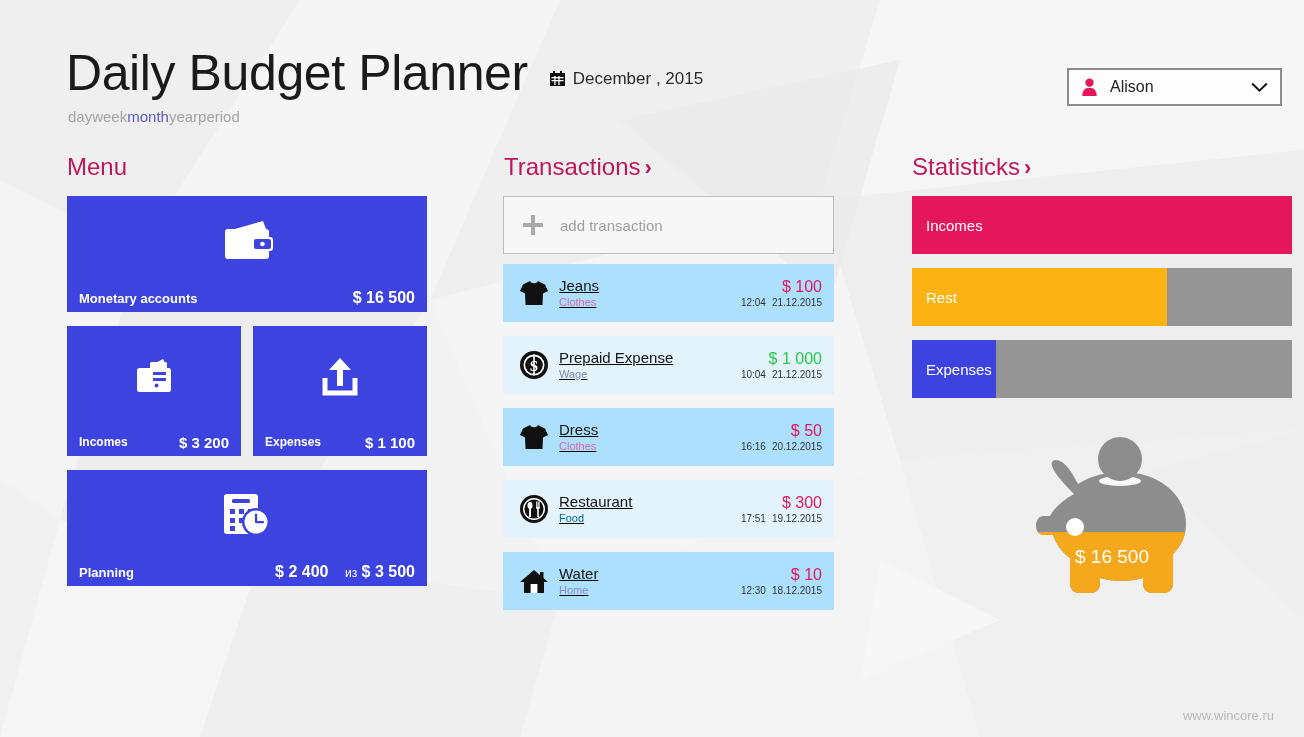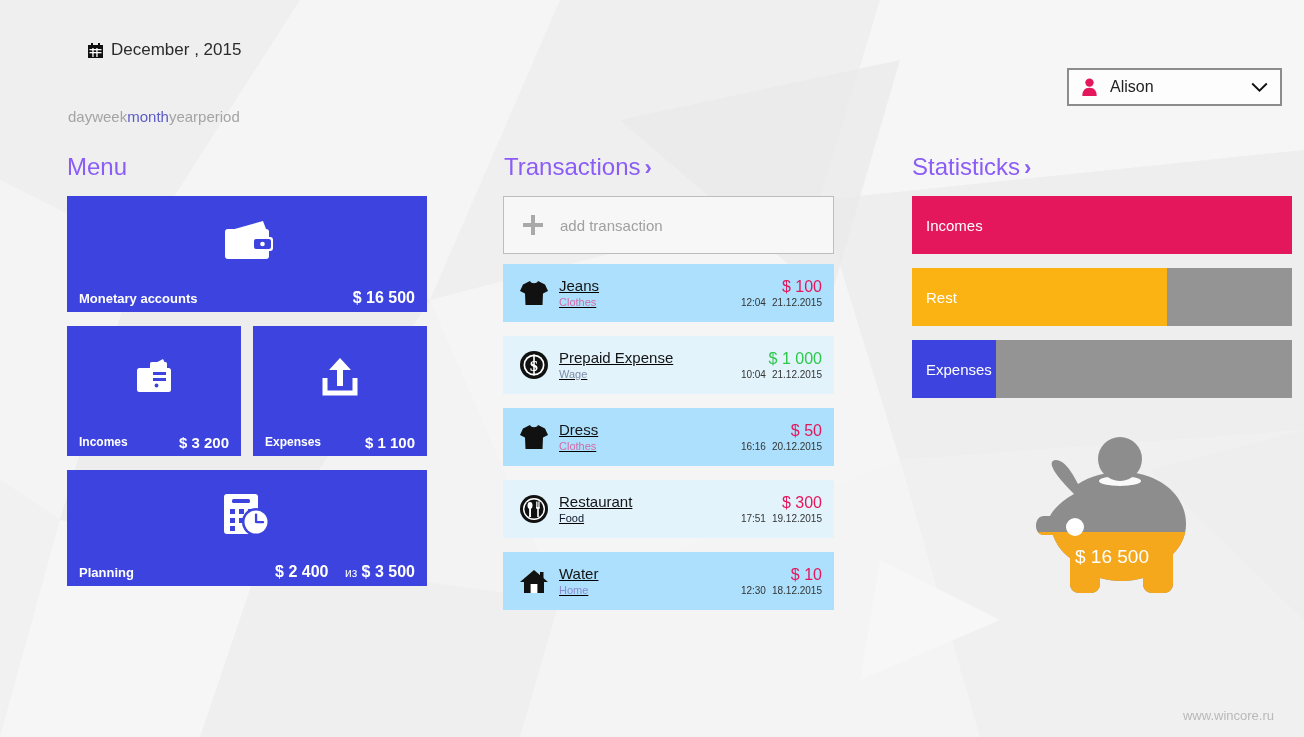--- a/index.html
+++ b/index.html
@@ -98,21 +98,21 @@
     color: #222;
     white-space: nowrap;
   }
   .chevron { flex: 0 0 auto; display: block; }
 
   
   .col-heading {
     position: absolute;
     font-size: 24px;
     font-weight: 400;
-    color: #8b5cf6;
+    color: #be185d;
     white-space: nowrap;
     z-index: 2;
   }
   #menu-heading        { left: 67px;  top: 153px; }
   #transactions-heading{ left: 504px; top: 153px; }
   #statistics-heading  { left: 912px; top: 153px; }
   .head-arrow {
     font-size: 22px;
     font-weight: 700;
     margin-left: 4px;
@@ -301,20 +301,21 @@
     <polygon points="560,600 900,460 980,737 520,737" fill="#f4f4f5"></polygon>
     <polygon points="900,460 1304,430 1304,737 980,737" fill="#f0f0f1"></polygon>
     <polygon points="620,120 900,60 830,300" fill="#e9e9ea" opacity="0.7"></polygon>
     <polygon points="1150,470 1304,430 1304,620" fill="#ededee" opacity="0.8"></polygon>
     <polygon points="880,560 1000,620 860,680" fill="#f7f7f8" opacity="0.9"></polygon>
   </svg>
 
   <div class="header">
 
     <div class="title-row">
+      <div class="app-title">Daily Budget Planner</div>
 
       <div class="date-group">
         <svg class="cal-icon" width="15" height="15" viewBox="0 0 15 15">
           <rect x="0" y="2" width="15" height="13" fill="#111"></rect>
           <rect x="3" y="0" width="2" height="3" fill="#111"></rect>
           <rect x="10" y="0" width="2" height="3" fill="#111"></rect>
           <rect x="1.5" y="6" width="12" height="1.3" fill="#fff"></rect>
           <rect x="1.5" y="9" width="12" height="1.3" fill="#fff"></rect>
           <rect x="4.3" y="5" width="1.3" height="9" fill="#fff"></rect>
           <rect x="8.3" y="5" width="1.3" height="9" fill="#fff"></rect>
@@ -511,21 +512,21 @@
           <ellipse cx="11" cy="11.5" rx="2.5" ry="3.4" fill="#fff"></ellipse>
           <rect x="10.1" y="14" width="1.9" height="9" fill="#fff"></rect>
           <rect x="17.2" y="7.5" width="1.3" height="7" fill="#fff"></rect>
           <rect x="19.3" y="7.5" width="1.3" height="7" fill="#fff"></rect>
           <rect x="17.2" y="13" width="3.4" height="1.6" fill="#fff"></rect>
           <rect x="18.2" y="14" width="1.6" height="9" fill="#fff"></rect>
         </svg>
       </span>
       <span class="tx-mid">
         <span class="tx-name" style="display:block">Restaurant</span>
-        <span class="tx-cat" style="display:block;color:#0f172a">Food</span>
+        <span class="tx-cat" style="display:block;color:#0369a1">Food</span>
       </span>
       <span class="tx-right">
         <span class="tx-amount" style="display:block;color:#E4175C">$ 300</span>
         <span class="tx-meta" style="display:block">
           <span class="tm-time">17:51</span><span>19.12.2015</span>
         </span>
       </span>
     </div>
 
     <div class="tx-row">

